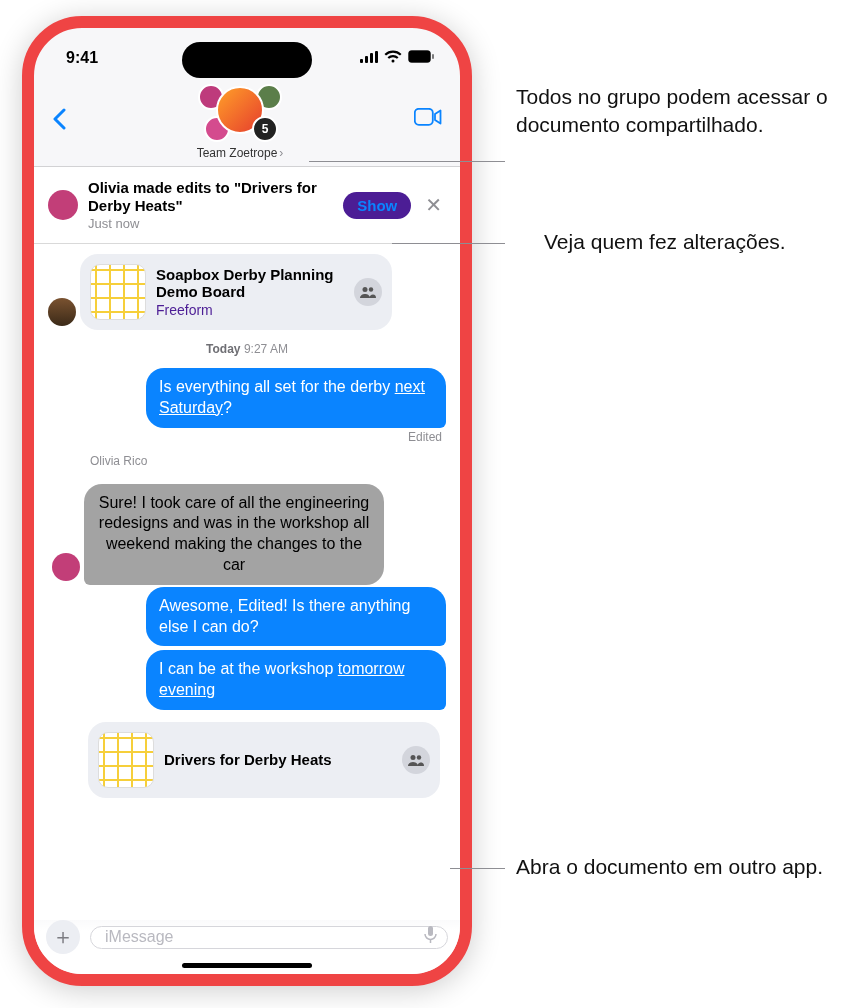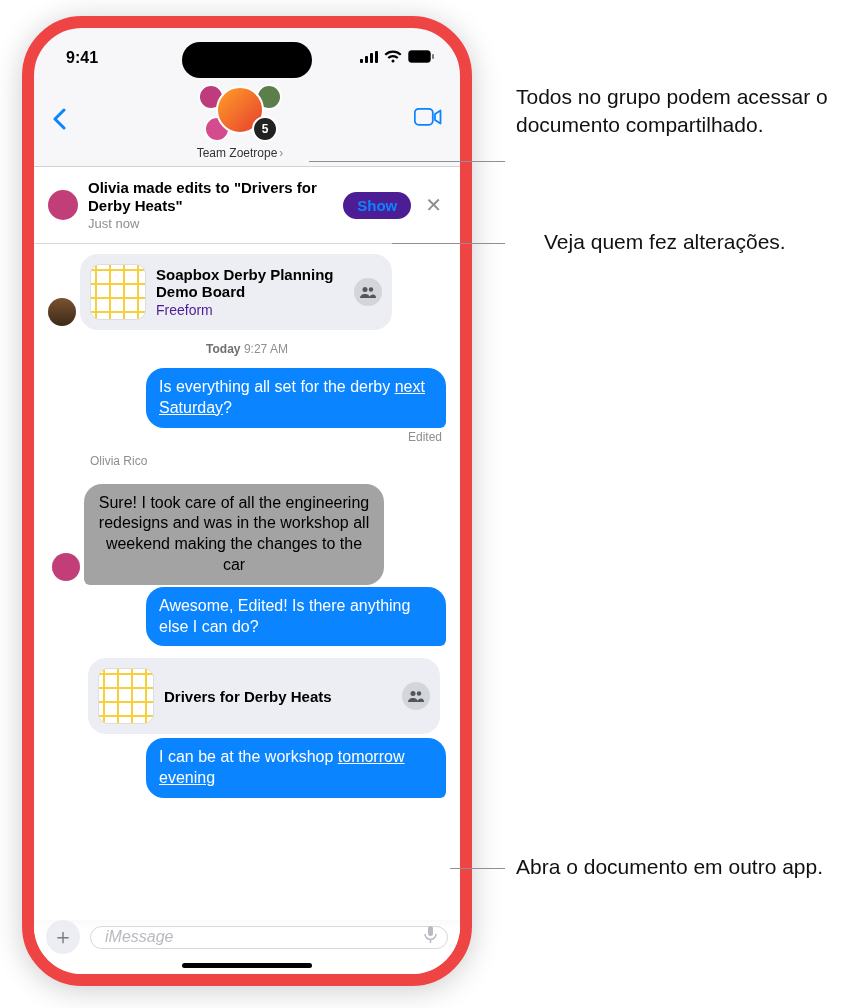--- a/index.html
+++ b/index.html
@@ -179,21 +179,20 @@
     background:linear-gradient(#fff0 0%, #fff 30%);
   }
   .plus-btn {
     width:34px;height:34px;border-radius:50%;background:#eceef3;color:#7c7c82;
     display:flex;align-items:center;justify-content:center;font-size:22px;font-weight:300;
   }
   .input-pill {
     flex:1; height:23px; border:1px solid #d6d6db; border-radius:18px;
     display:flex; align-items:center; padding:0 10px 0 14px;
     background:#fff;
-    font-style:italic;
   }
   .input-placeholder { color:#b9b9c0; font-size:16px; flex:1;}
   .mic { color:#b9b9c0; font-size:16px;}
   .home-indicator {
     position:absolute; bottom:6px; left:50%; transform:translateX(-50%);
     width:130px; height:5px; border-radius:3px; background:#000;
   }
   
   .callout {
     position:absolute;
@@ -312,43 +311,43 @@
     <div class="sender-name">Olivia Rico</div>
     <div class="row">
       <div class="bubble-avatar-left olivia-av" style="bottom:4px;"></div>
       <div class="bubble recv">Sure! I took care of all the engineering redesigns and was in the workshop all weekend making the changes to the car</div>
     </div>
 
 
     <div class="row">
       <div class="bubble sent">Awesome, Edited! Is there anything else I can do?</div>
     </div>
+    <div class="row" style="margin-top:4px;">
+      <div class="bubble sent">
+        <span>I can be at the workshop </span><span class="underline">tomorrow evening</span>
+      </div>
+    </div>
+
     <div class="row attach-row-bottom">
       <div class="attachment-card">
         <div class="attach-thumb"></div>
         <div class="attach-text">
           <div class="attach-title">Drivers for Derby Heats</div>
         </div>
         <div class="people-badge">
           <svg width="16" height="12" viewBox="0 0 16 12">
               <circle cx="5" cy="3.5" r="2.5" fill="#555"></circle>
               <circle cx="11" cy="3.5" r="2.2" fill="#555"></circle>
               <path d="M0 12c0-2.5 2.5-4 5-4s5 1.5 5 4z" fill="#555"></path>
               <path d="M9.5 12c0-2 1.5-3.5 3.5-3.5S16 10 16 12z" fill="#555"></path>
             </svg>
         </div>
       </div>
     </div>
 
-    <div class="row" style="margin-top:4px;">
-      <div class="bubble sent">
-        <span>I can be at the workshop </span><span class="underline">tomorrow evening</span>
-      </div>
-    </div>
-
   </div>
 
   <div class="composer">
     <div class="plus-btn">＋</div>
     <div class="input-pill">
       <span class="input-placeholder">iMessage</span>
       <span class="mic">
         <svg width="13" height="18" viewBox="0 0 13 18">
             <rect x="4" y="0" width="5" height="10" rx="2.5" fill="#b9b9c0"></rect>
             <path d="M1 8a5.5 5.5 0 0011 0" stroke="#b9b9c0" stroke-width="1.5" fill="none"></path>

